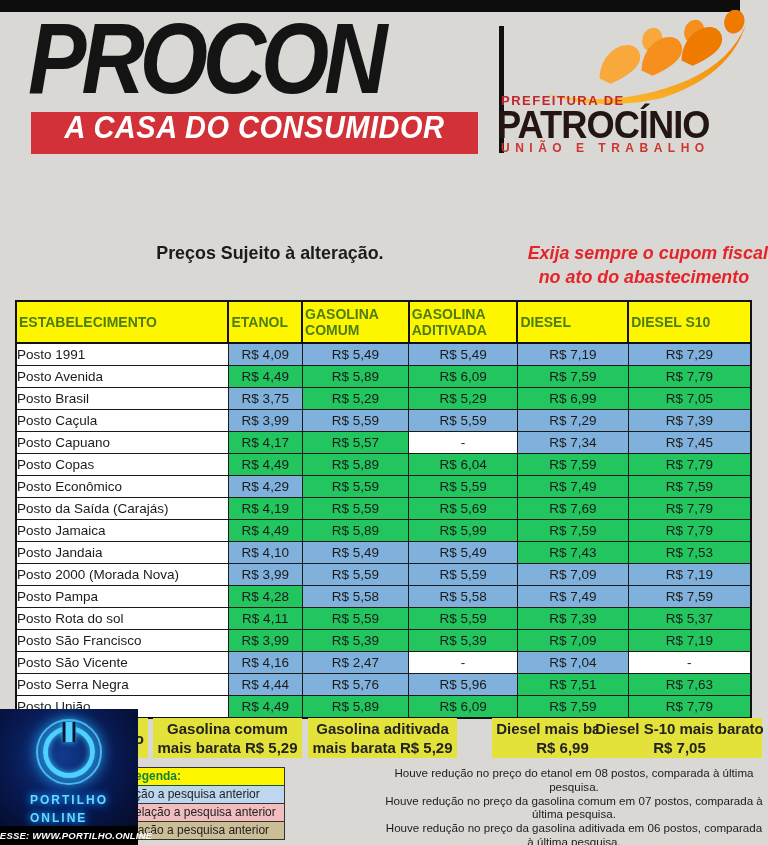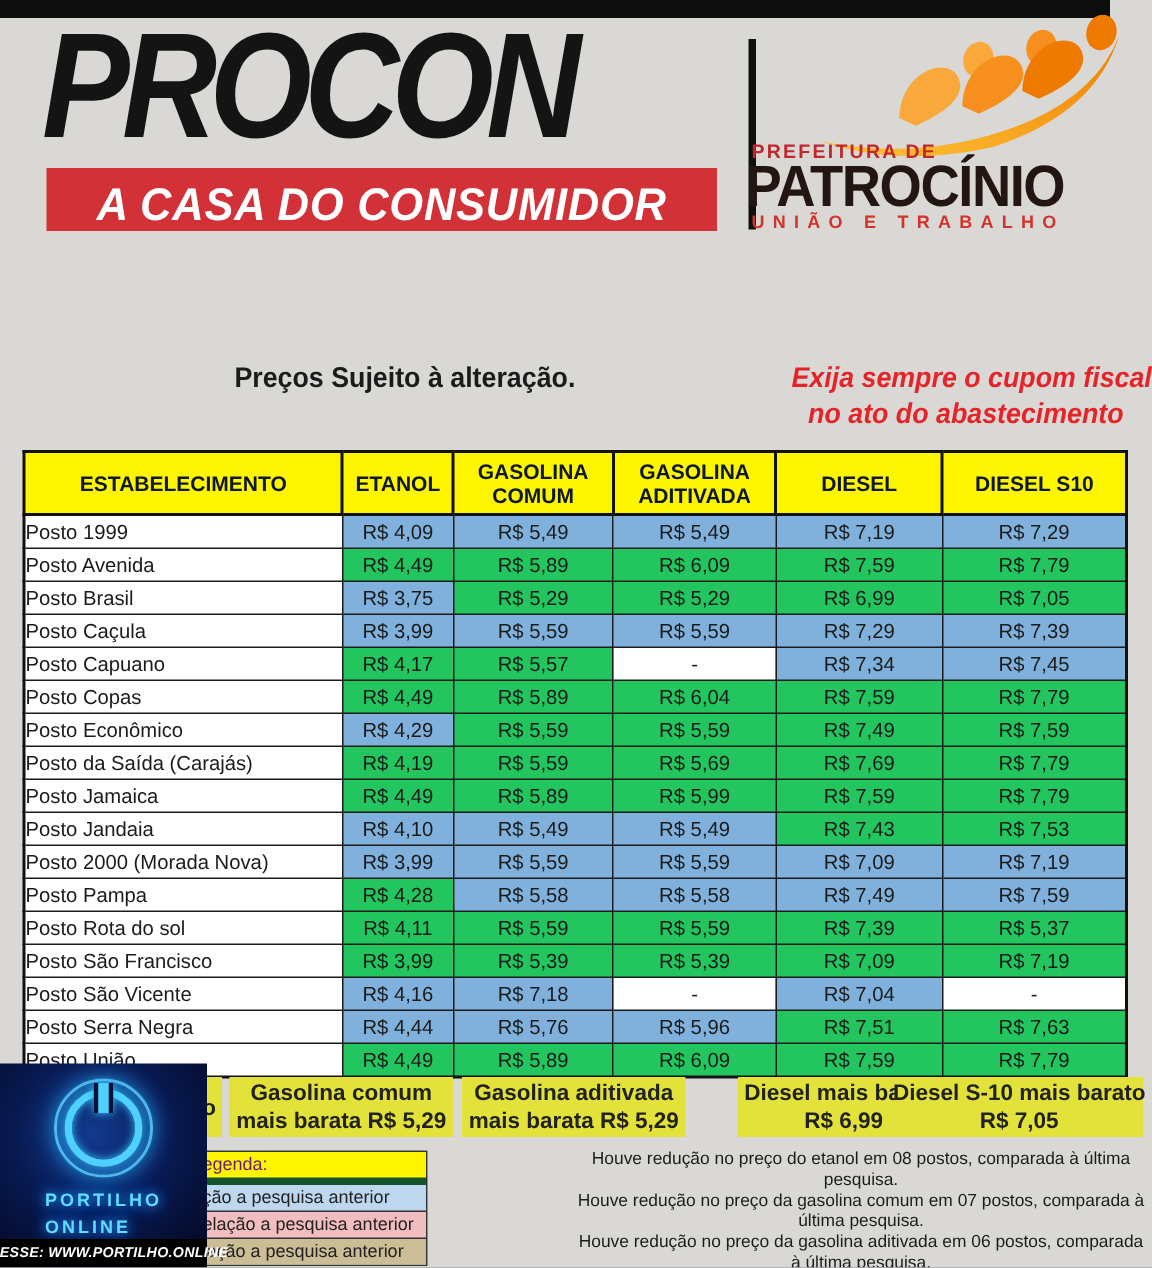--- a/index.html
+++ b/index.html
@@ -5,21 +5,21 @@
   html,body{margin:0;padding:0;background:#999;}
   .page{position:relative;width:768px;height:845px;background:#d9d8d5;overflow:hidden;
         font-family:"Liberation Sans",sans-serif;color:#1a1a1a;}
   .top-strip{position:absolute;left:0;top:0;width:740px;height:12px;background:#0d0d0d;}
 
   
   .procon-text{position:absolute;left:28px;top:8px;width:460px;font-size:86px;line-height:1;
         font-weight:700;font-style:italic;letter-spacing:-5px;color:#141414;
         transform:scale(1.02,1.16);transform-origin:left top;white-space:nowrap;}
   .procon-banner{position:absolute;left:31px;top:112px;width:447px;height:42px;background:#d23138;
-        display:flex;align-items:flex-end;justify-content:center;}
+        display:flex;align-items:flex-start;justify-content:center;}
   .procon-banner span{color:#fff;font-weight:700;font-style:italic;font-size:29px;letter-spacing:.5px;
         transform:scaleY(1.05);white-space:nowrap;}
   .logo-divider{position:absolute;left:499px;top:26px;width:5px;height:127px;background:#101010;}
   .pref-small{position:absolute;left:501px;top:93px;font-size:13px;font-weight:700;color:#c1272d;
         letter-spacing:1.5px;white-space:nowrap;}
   .pref-name{position:absolute;left:497px;top:103px;font-size:37px;font-weight:700;color:#231512;
         letter-spacing:-1px;white-space:nowrap;transform:scale(.98,1.05);transform-origin:left top;}
   .pref-motto{position:absolute;left:501px;top:141px;font-size:12px;font-weight:700;color:#d1342c;
         letter-spacing:5.5px;white-space:nowrap;}
   .figures{position:absolute;left:540px;top:10px;width:212px;height:94px;}
@@ -31,21 +31,21 @@
   .subtitle-block{position:absolute;left:10px;top:241px;width:520px;text-align:center;}
   .subtitle-line{font-size:19px;font-weight:700;color:#1b1b1b;line-height:24px;display:inline-block;
         transform:scaleX(.94);white-space:nowrap;}
   .warning-block{position:absolute;left:520px;top:241px;width:248px;text-align:center;font-style:italic;}
   .warning-line{font-size:19px;font-weight:700;color:#e5242a;line-height:24px;display:inline-block;
         transform:scaleX(.94);white-space:nowrap;}
 
   
   table.prices{position:absolute;left:15px;top:300px;width:737px;border-collapse:collapse;
         table-layout:fixed;border:2px solid #111;}
-  table.prices th{background:#fdf600;font-size:14px;font-weight:700;color:#0f172a;text-align:center;
+  table.prices th{background:#fdf600;font-size:14px;font-weight:700;color:#4d7c0f;text-align:left;
         border:2px solid #111;height:40px;line-height:16px;padding:0 2px;}
   table.prices td{border:1px solid #1a1a1a;height:21px;font-size:13.5px;padding:0;}
   td.name-cell{background:#fff;text-align:left;padding-left:7px;color:#1b1b1b;}
   td.val{text-align:center;color:#1b1b1b;}
   .bg-blue{background:#7fb1dc;}
   .bg-tan{background:#22c55e;}
   .bg-white{background:#ffffff;}
   .c0{width:29.5%;} .c1{width:9.7%;} .c2{width:14.4%;} .c3{width:14.7%;} .c4{width:15%;} .c5{width:16.7%;}
 
   
@@ -54,22 +54,22 @@
         align-items:center;justify-content:center;font-size:15px;font-weight:600;color:#222;
         line-height:19px;text-align:center;white-space:nowrap;}
   .sbox0{left:18px;width:130px;align-items:flex-end;padding-right:4px;box-sizing:border-box;}
   .sbox1{left:153px;width:149px;}
   .sbox2{left:308px;width:149px;}
   .sbox3{left:492px;width:141px;}
   .sbox4{left:597px;width:165px;}
 
   
   .legend{position:absolute;left:130px;top:767px;width:153px;border:1px solid #333;background:#fff;}
-  .legend-title{background:#fdf600;font-weight:400;font-size:12px;height:17px;line-height:17px;
-        padding-left:4px;border-bottom:5px solid #14532d;color:#701a75;}
+  .legend-title{background:#fdf600;font-weight:700;font-size:12px;height:17px;line-height:17px;
+        padding-left:4px;border-bottom:1px solid #14532d;color:#15803d;}
   .legend-row{font-size:12px;height:17px;line-height:17px;padding-left:4px;border-bottom:1px solid #333;
         color:#222;white-space:nowrap;overflow:hidden;}
   .legend-row:last-child{border-bottom:none;}
 
   
   .notes{position:absolute;left:385px;top:766px;width:378px;text-align:center;font-size:11.6px;
         line-height:13.8px;color:#1c1c1c;}
 
   
   .portilho{position:absolute;left:0;top:709px;width:138px;height:136px;z-index:5;
@@ -144,21 +144,21 @@
           <th class="c0">ESTABELECIMENTO</th>
           <th class="c1">ETANOL</th>
           <th class="c2">GASOLINA COMUM</th>
           <th class="c3">GASOLINA ADITIVADA</th>
           <th class="c4">DIESEL</th>
           <th class="c5">DIESEL S10</th>
         </tr>
     </thead>
     <tbody>
         <tr>
-          <td class="name-cell c0">Posto 1999</td>
+          <td class="name-cell c0">Posto 1991</td>
           <td class="val c1 bg-blue">R$ 4,09</td>
           <td class="val c2 bg-blue">R$ 5,49</td>
           <td class="val c3 bg-blue">R$ 5,49</td>
           <td class="val c4 bg-blue">R$ 7,19</td>
           <td class="val c5 bg-blue">R$ 7,29</td>
         </tr>
         <tr>
           <td class="name-cell c0">Posto Avenida</td>
           <td class="val c1 bg-tan">R$ 4,49</td>
           <td class="val c2 bg-tan">R$ 5,89</td>
@@ -258,21 +258,21 @@
           <td class="name-cell c0">Posto São Francisco</td>
           <td class="val c1 bg-tan">R$ 3,99</td>
           <td class="val c2 bg-tan">R$ 5,39</td>
           <td class="val c3 bg-tan">R$ 5,39</td>
           <td class="val c4 bg-tan">R$ 7,09</td>
           <td class="val c5 bg-tan">R$ 7,19</td>
         </tr>
         <tr>
           <td class="name-cell c0">Posto São Vicente</td>
           <td class="val c1 bg-blue">R$ 4,16</td>
-          <td class="val c2 bg-blue">R$ 7,18</td>
+          <td class="val c2 bg-blue">R$ 2,47</td>
           <td class="val c3 bg-white">-</td>
           <td class="val c4 bg-blue">R$ 7,04</td>
           <td class="val c5 bg-white">-</td>
         </tr>
         <tr>
           <td class="name-cell c0">Posto Serra Negra</td>
           <td class="val c1 bg-blue">R$ 4,44</td>
           <td class="val c2 bg-blue">R$ 5,76</td>
           <td class="val c3 bg-blue">R$ 5,96</td>
           <td class="val c4 bg-tan">R$ 7,51</td>

